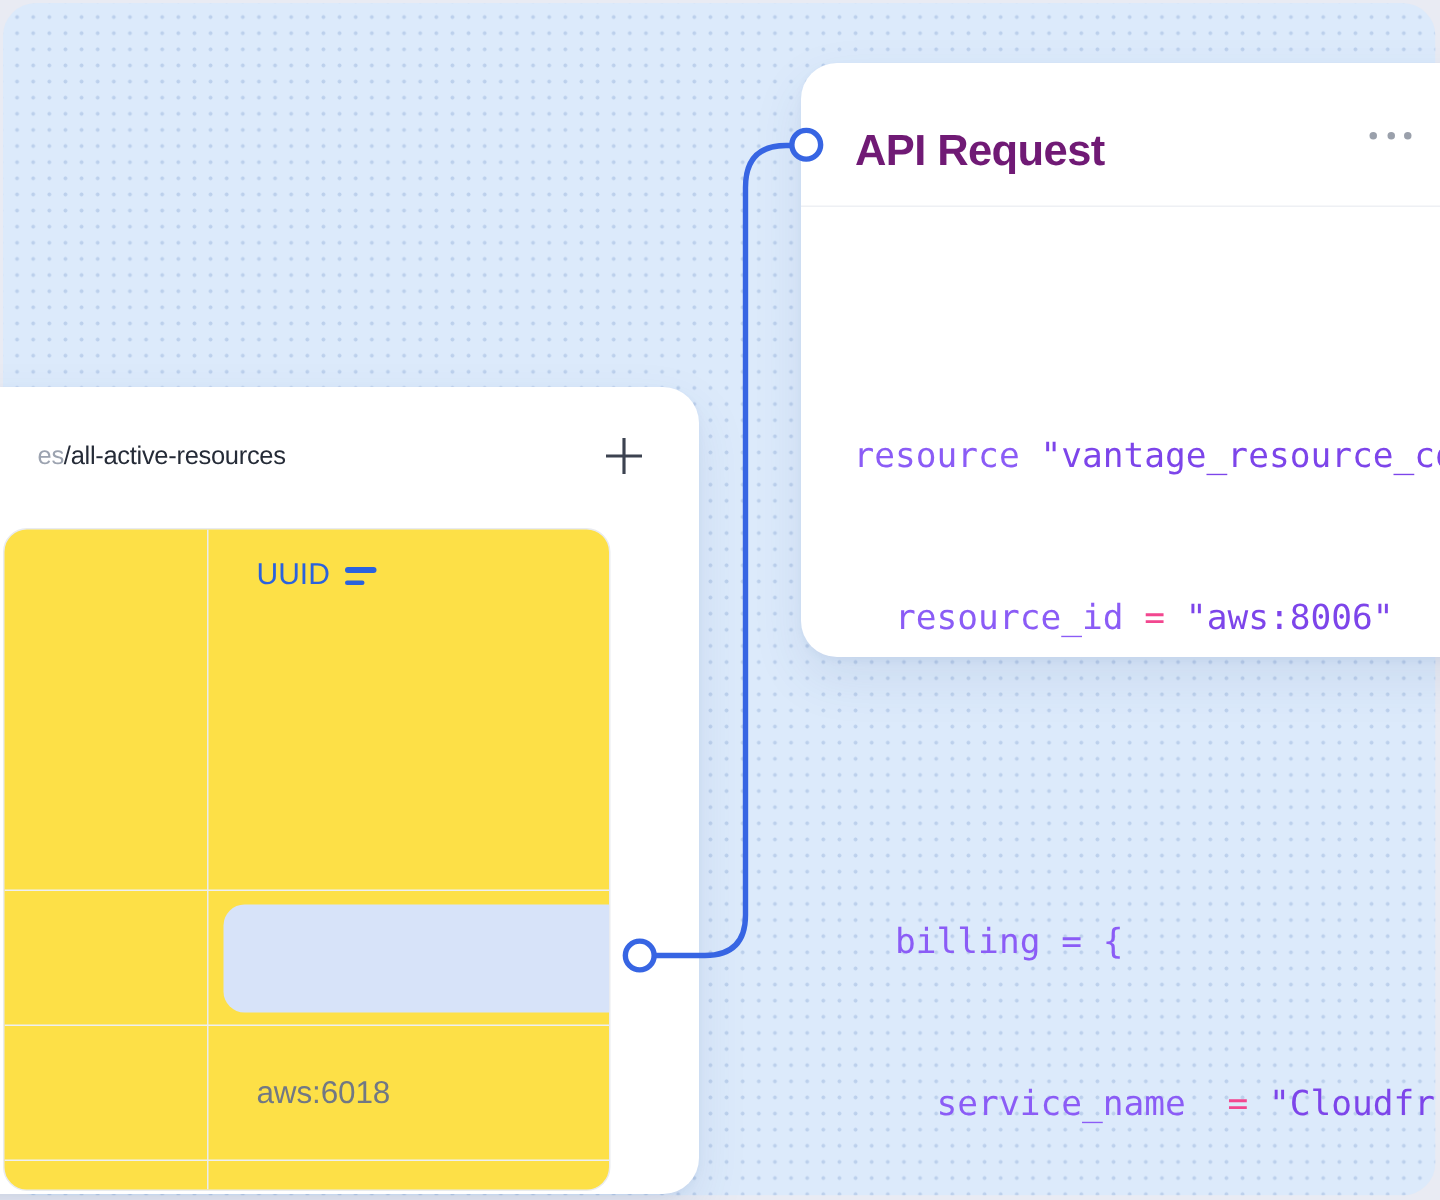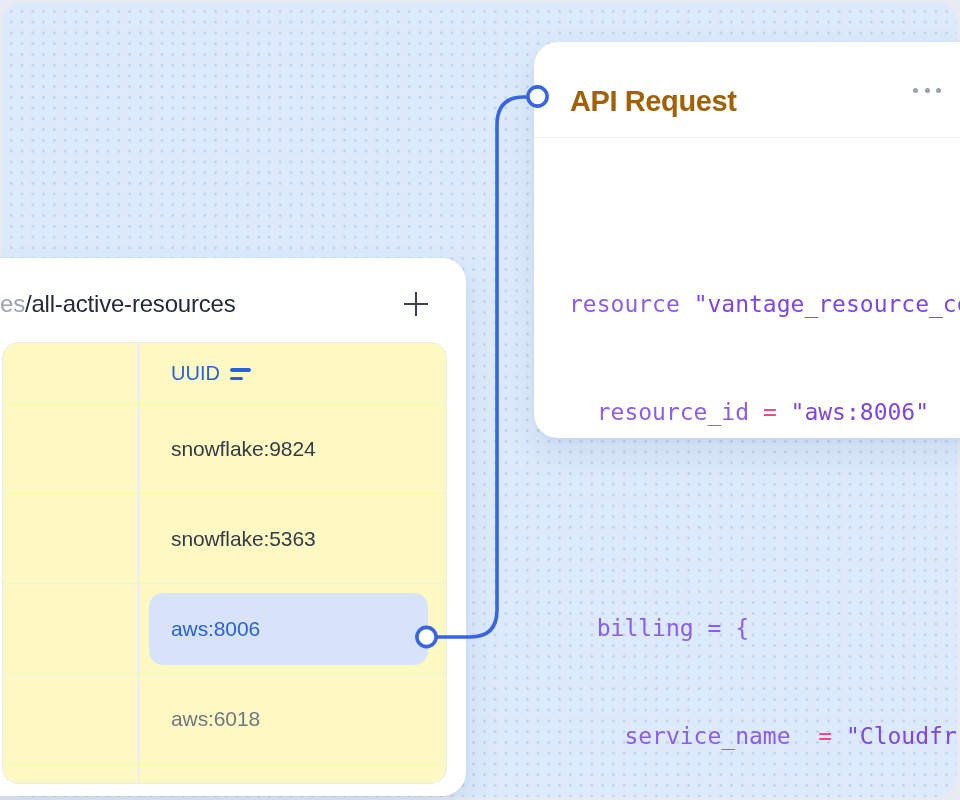--- a/index.html
+++ b/index.html
@@ -24,32 +24,32 @@
   }
   
   .resources-panel {
     left: -40px; top: 258px; width: 506px; height: 538px;
     border-radius: 24px;
   }
   .resources-header {
     position: absolute; left: 40px; top: 0; right: 0; height: 92px;
     display: flex; align-items: center;
   }
-  .resources-title { font-size: 24px; font-weight: 500; letter-spacing: -0.2px; white-space: nowrap; }
+  .resources-title { font-size: 17px; font-weight: 500; letter-spacing: -0.2px; white-space: nowrap; margin-left: 25px; }
   .title-prefix { color: #9ca3b0; }
   .title-main  { color: #252b37; }
   .add-button {
     position: absolute; right: 32px; top: 28px; width: 36px; height: 36px;
     display: flex; align-items: center; justify-content: center;
     cursor: pointer; border-radius: 8px;
   }
   .uuid-table {
-    position: absolute; left: 42px; top: 84px; width: 445px; height: 442px;
+    position: absolute; left: 42px; top: 94px; width: 405px; height: 442px;
     border: 1px solid #e9ebef; border-radius: 16px; overflow: hidden;
-    background: #fef9c3;
+    background: #fde047;
   }
   .col-divider {
     position: absolute; left: 135px; top: 0; bottom: 0; width: 1px; background: #e9ebef;
   }
   .t-row {
     position: absolute; left: 0; right: 0; border-top: 1px solid #edeff3;
   }
   .t-header { top: 0; height: 60px; border-top: none; }
   .uuid-head {
     position: absolute; left: 168px; top: 0; height: 60px;
@@ -81,21 +81,21 @@
     left: 534px; top: 42px; width: 520px; height: 396px;
     border-radius: 24px;
   }
   .api-header {
     position: absolute; left: 0; top: 0; right: 0; height: 96px;
     border-bottom: 1px solid #eef0f4;
   }
   .api-title {
     position: absolute; left: 36px; top: 0; height: 119px;
     display: flex; align-items: center;
-    font-size: 29px; font-weight: 700; color: #a16207; letter-spacing: -0.4px;
+    font-size: 29px; font-weight: 700; color: #701a75; letter-spacing: -0.4px;
   }
   .menu-button {
     position: absolute; left: 366px; top: 34px; width: 54px; height: 28px;
     display: flex; align-items: center; justify-content: center; gap: 6.5px;
     cursor: pointer;
   }
   .menu-button i { width: 5px; height: 5px; border-radius: 50%; background: #9aa0ab; display: block; }
   .code-block {
     position: absolute; left: 35px; top: 172px; right: 0;
     font-family: "DejaVu Sans Mono", monospace;
@@ -130,29 +130,22 @@
     <div class="t-row t-header">
       <div class="uuid-head">
         <span>UUID</span>
         <span class="sort-icon">
             <i class="b1"></i>
             <i class="b2"></i>
           </span>
       </div>
     </div>
 
-    <div class="t-row row-1">
-      <div class="cell-uuid">snowflake:9824</div>
-    </div>
-    <div class="t-row row-2">
-      <div class="cell-uuid">snowflake:5363</div>
-    </div>
     <div class="t-row row-3 row-selected">
       <div class="select-pill"></div>
-      <div class="cell-uuid">aws:8006</div>
     </div>
     <div class="t-row row-4 row-muted">
       <div class="cell-uuid">aws:6018</div>
     </div>
     <div class="t-row row-5"></div>
   </div>
 </div>
 
 <div class="panel api-panel">
   <div class="api-header">

